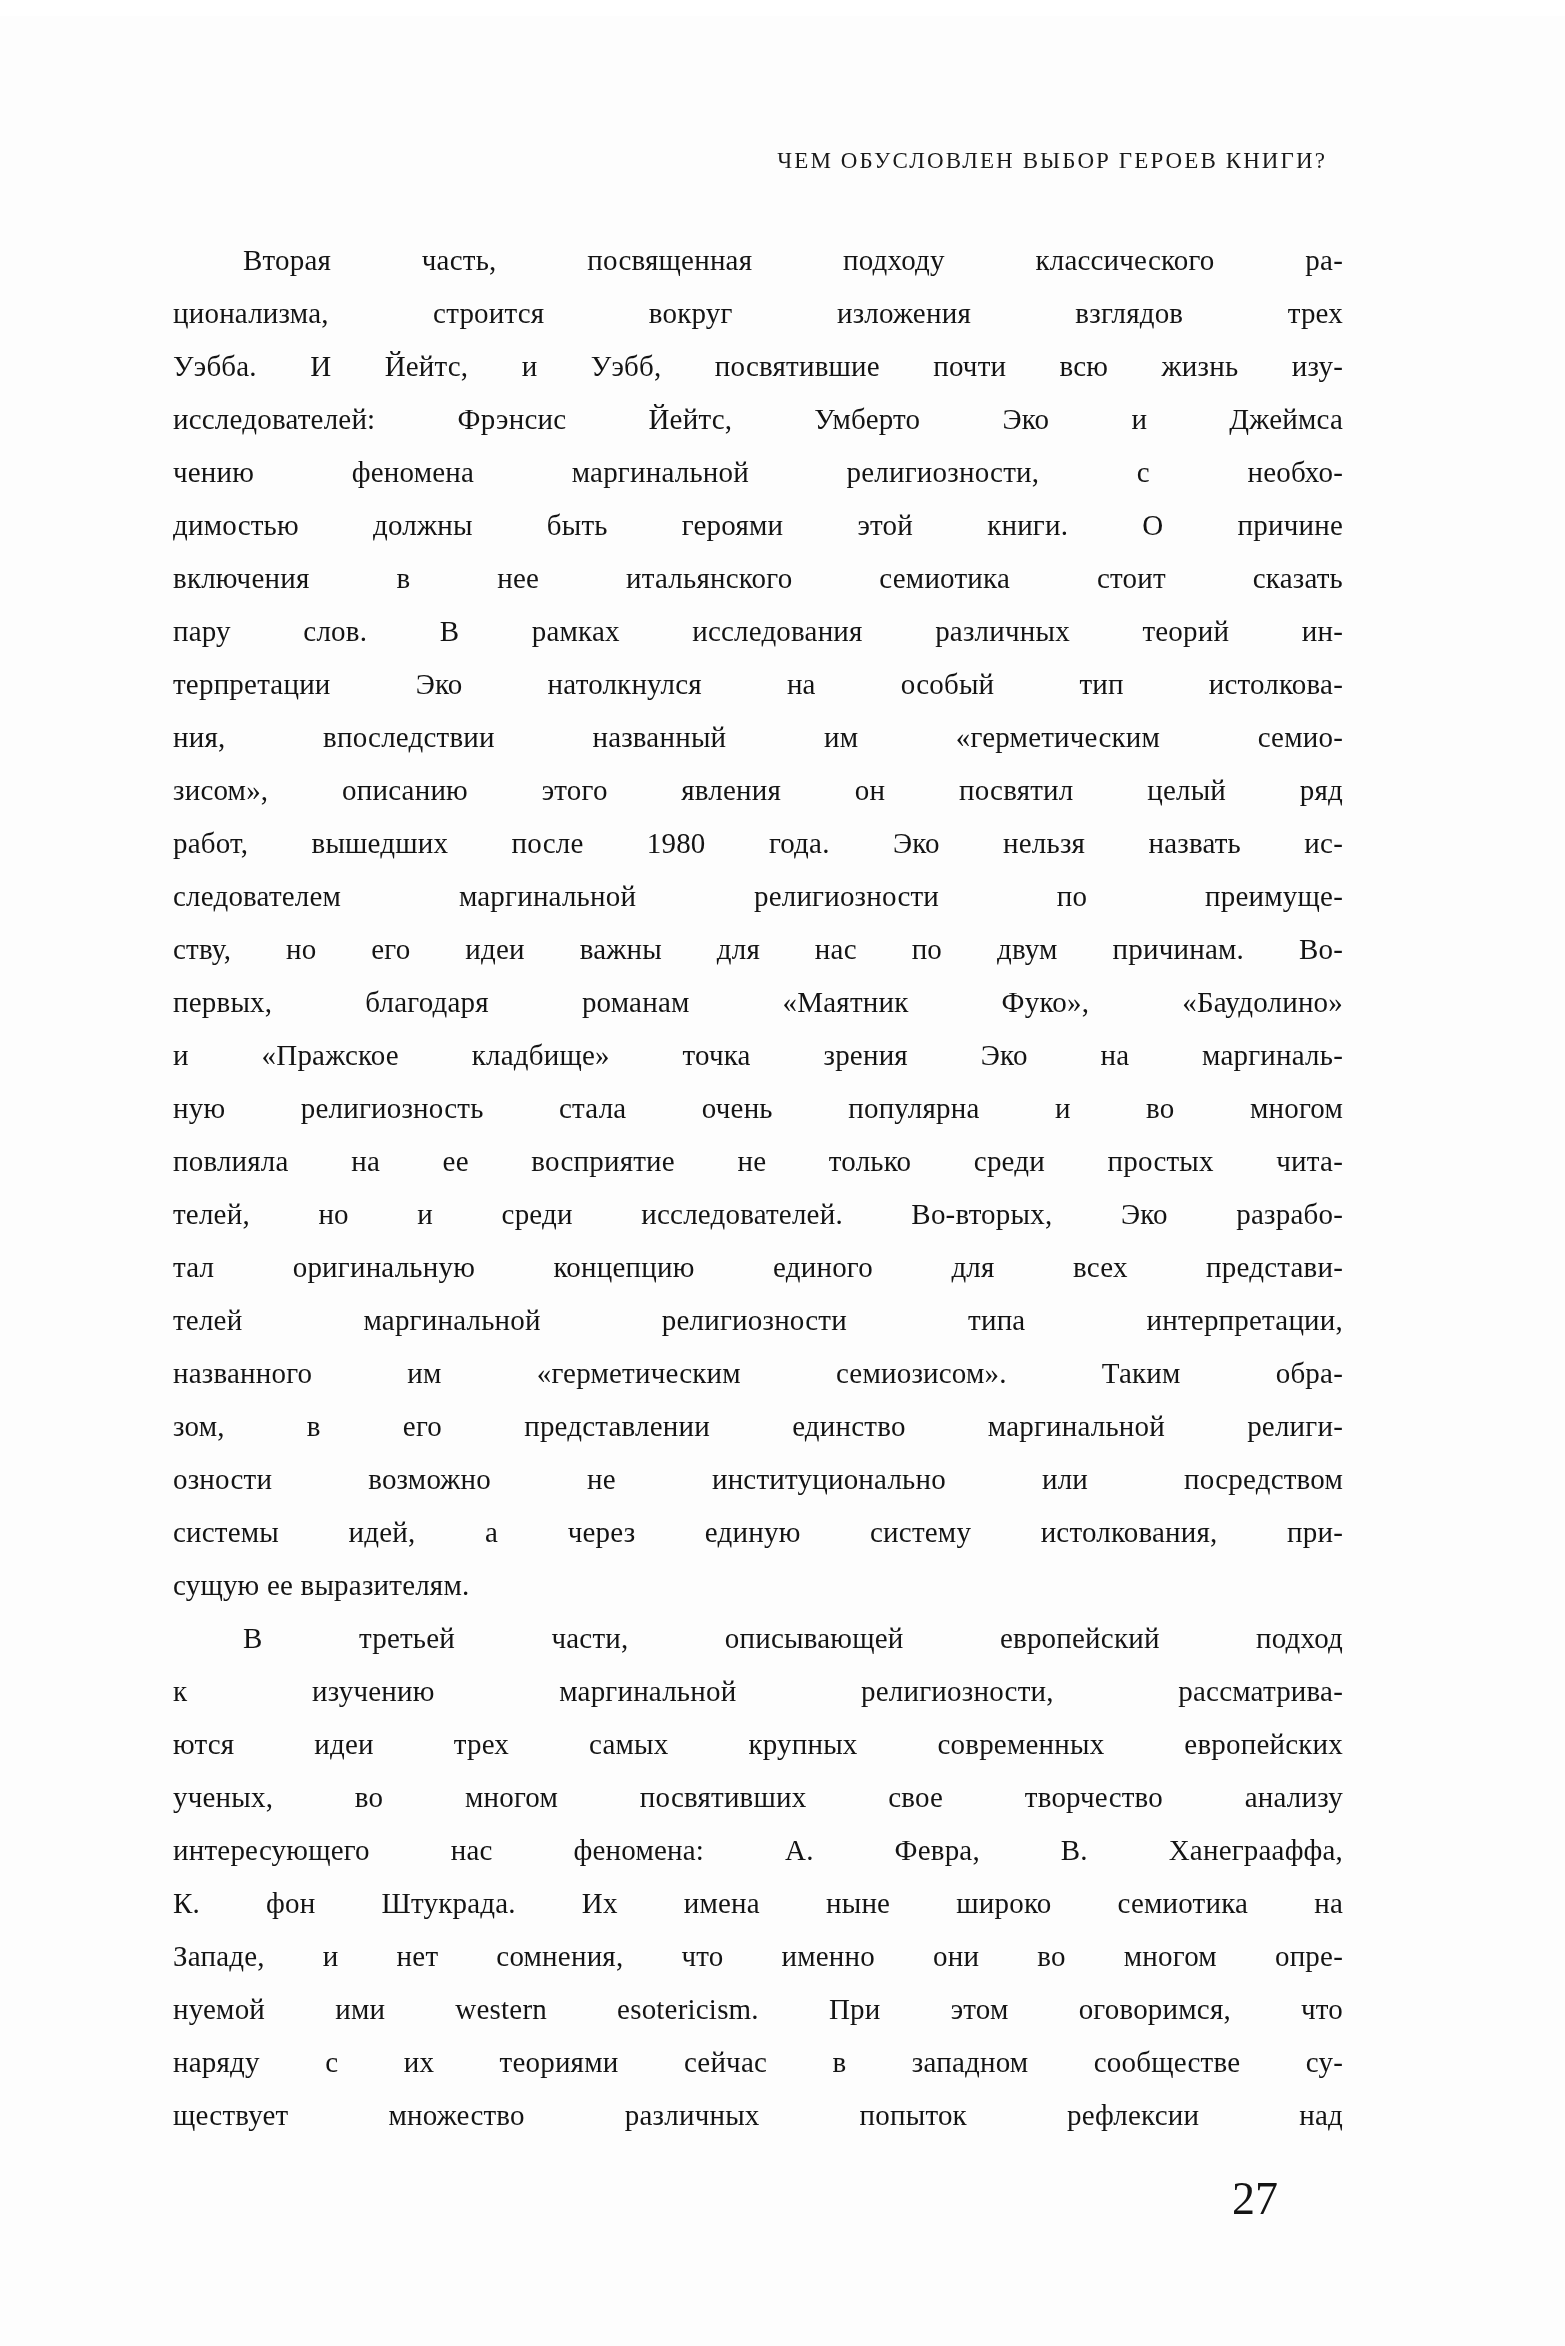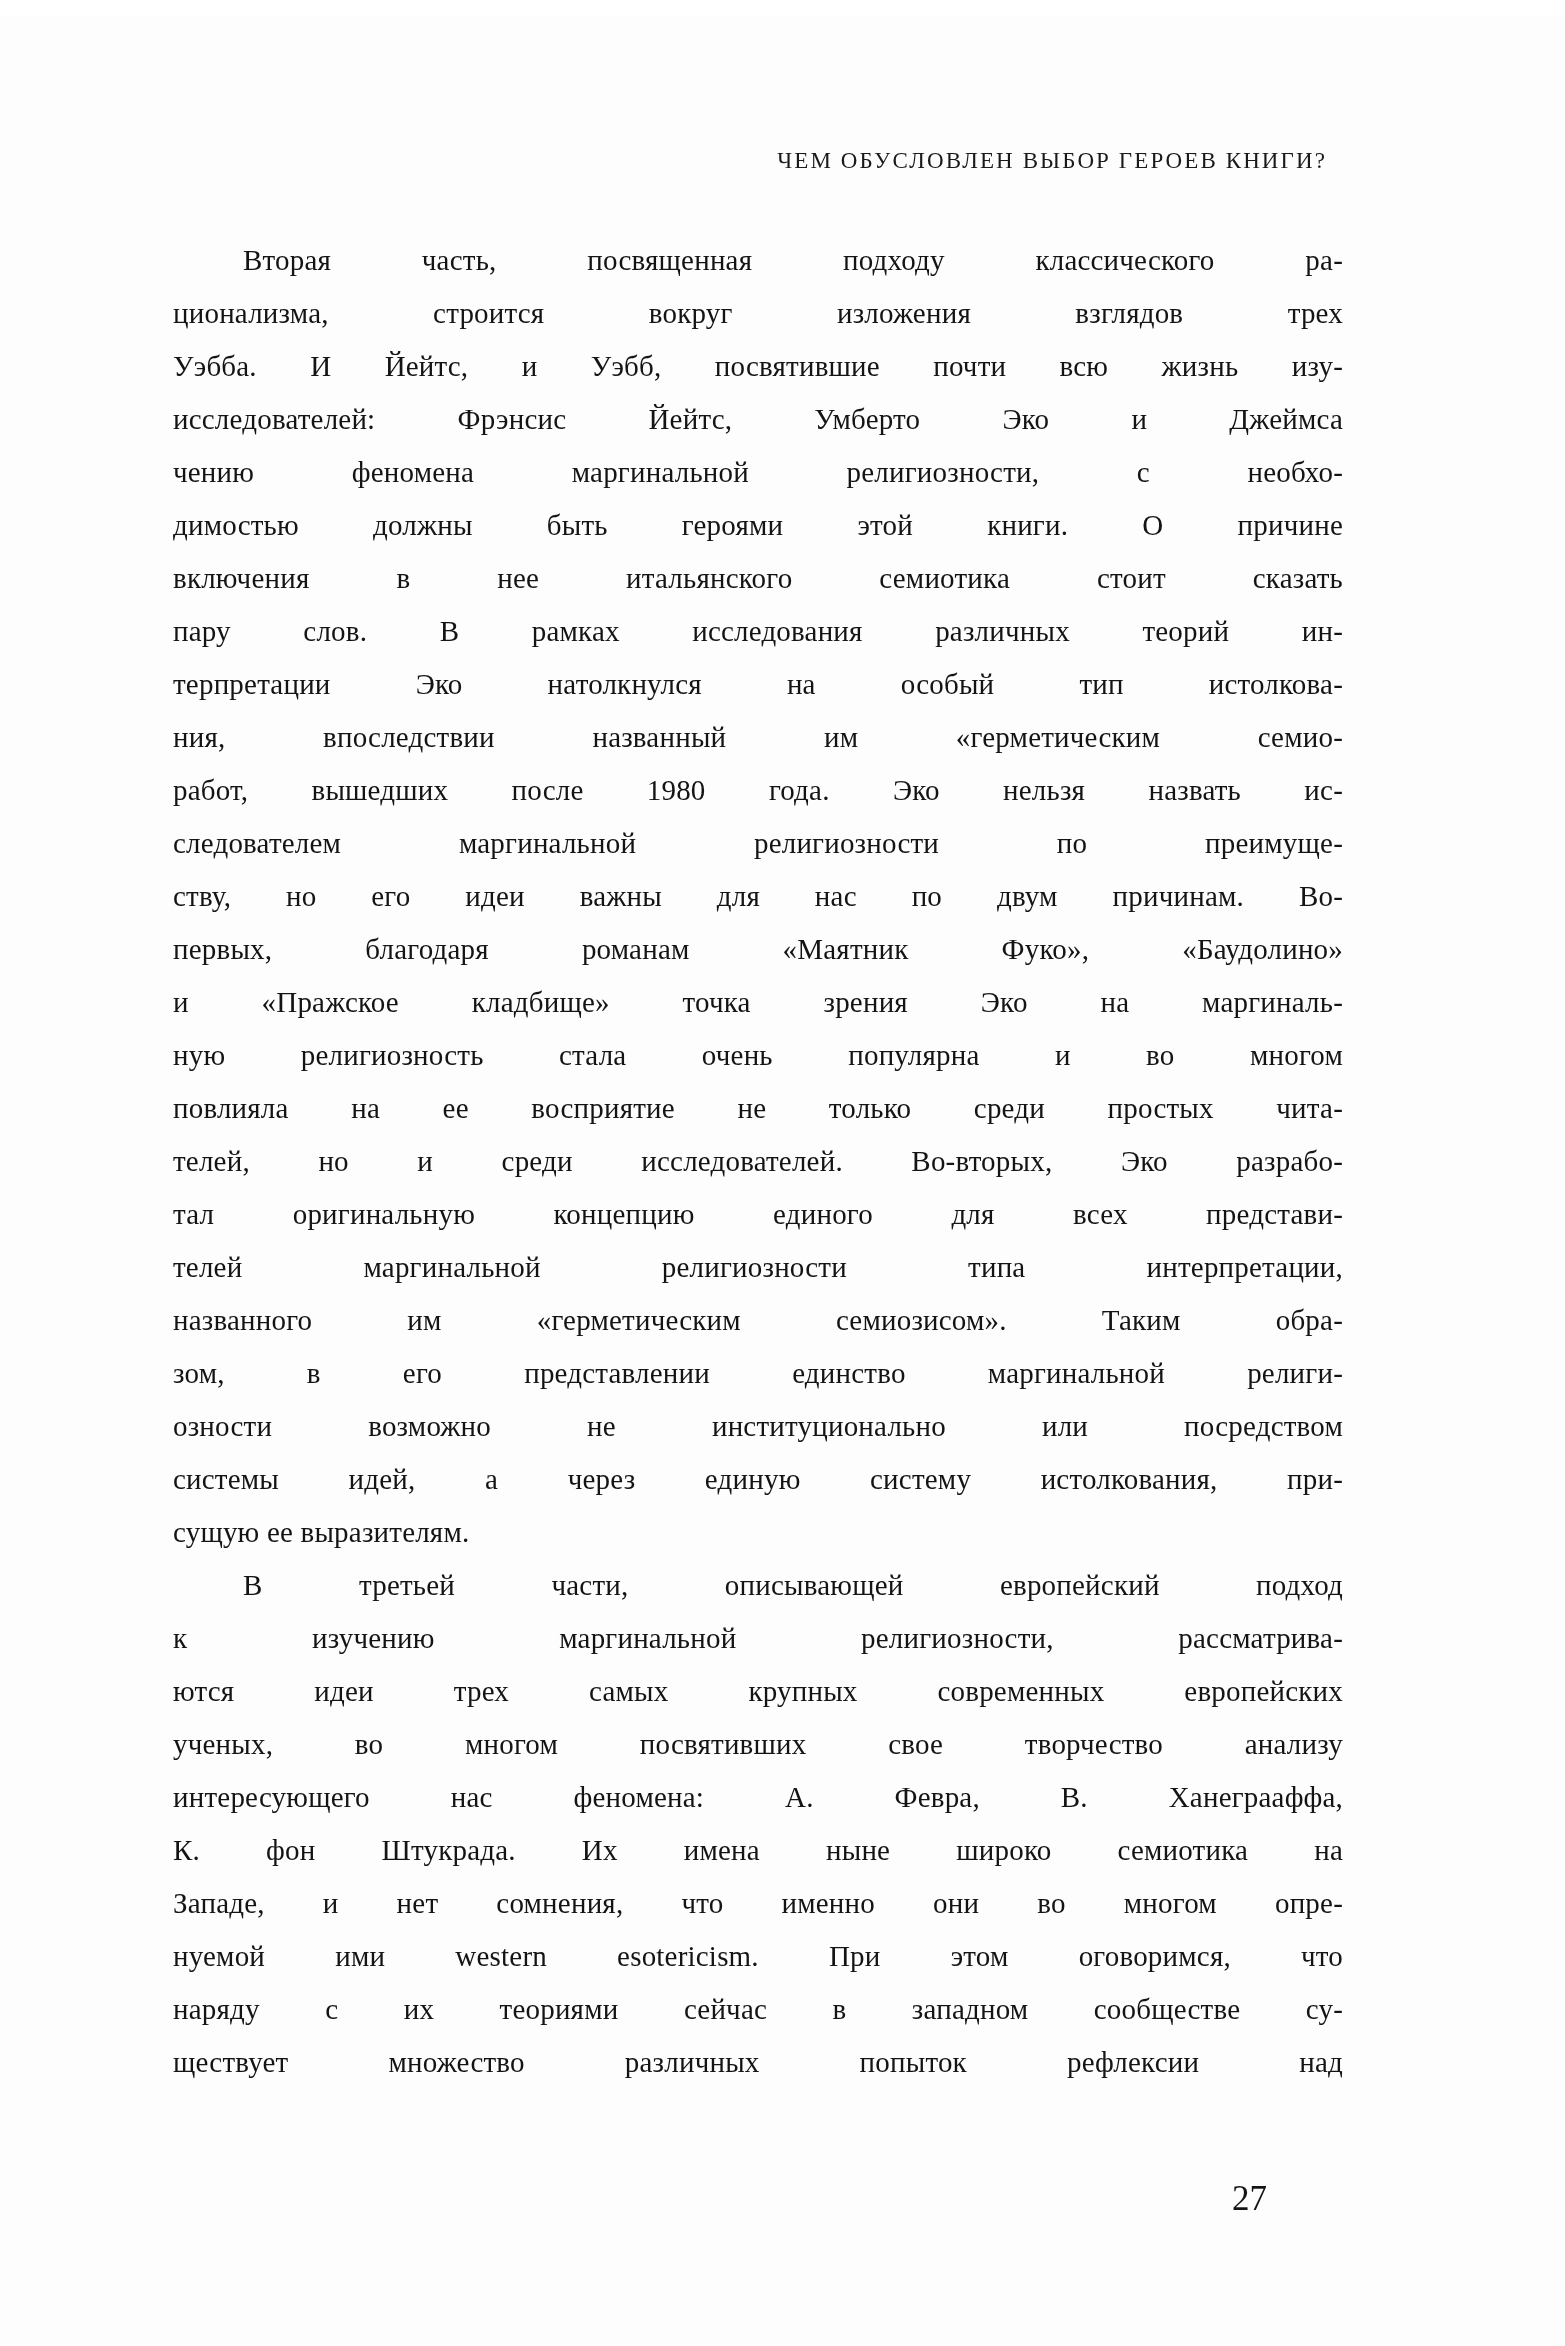--- a/index.html
+++ b/index.html
@@ -43,21 +43,21 @@
   .line.indent {
     text-indent: 70px;
   }
   .line.lastline {
     text-align-last: left;
   }
   .folio {
     position: absolute;
     top: 2163px;
     left: 1232px;
-    font-size: 35px;
+    font-size: 46px;
     line-height: 40px;
     color: #141414;
     text-align: center;
   }
 </style>
 </head>
 <body>
 
 <div class="page" style="background: rgb(253, 253, 253); color: rgb(20, 20, 20); margin-top: 16px;">
   <div class="running-head">ЧЕМ ОБУСЛОВЛЕН ВЫБОР ГЕРОЕВ КНИГИ?</div>
@@ -66,20 +66,21 @@
       <div class="line indent">Вторая часть, посвященная подходу классического ра-</div>
       <div class="line">ционализма, строится вокруг изложения взглядов трех</div>
       <div class="line">Уэбба. И Йейтс, и Уэбб, посвятившие почти всю жизнь изу-</div>
       <div class="line">исследователей: Фрэнсис Йейтс, Умберто Эко и Джеймса</div>
       <div class="line">чению феномена маргинальной религиозности, с необхо-</div>
       <div class="line">димостью должны быть героями этой книги. О причине</div>
       <div class="line">включения в нее итальянского семиотика стоит сказать</div>
       <div class="line">пару слов. В рамках исследования различных теорий ин-</div>
       <div class="line">терпретации Эко натолкнулся на особый тип истолкова-</div>
       <div class="line">ния, впоследствии названный им «герметическим семио-</div>
+      <div class="line">зисом», описанию этого явления он посвятил целый ряд</div>
       <div class="line">работ, вышедших после 1980 года. Эко нельзя назвать ис-</div>
       <div class="line">следователем маргинальной религиозности по преимуще-</div>
       <div class="line">ству, но его идеи важны для нас по двум причинам. Во-</div>
       <div class="line">первых, благодаря романам «Маятник Фуко», «Баудолино»</div>
       <div class="line">и «Пражское кладбище» точка зрения Эко на маргиналь-</div>
       <div class="line">ную религиозность стала очень популярна и во многом</div>
       <div class="line">повлияла на ее восприятие не только среди простых чита-</div>
       <div class="line">телей, но и среди исследователей. Во-вторых, Эко разрабо-</div>
       <div class="line">тал оригинальную концепцию единого для всех представи-</div>
       <div class="line">телей маргинальной религиозности типа интерпретации,</div>

